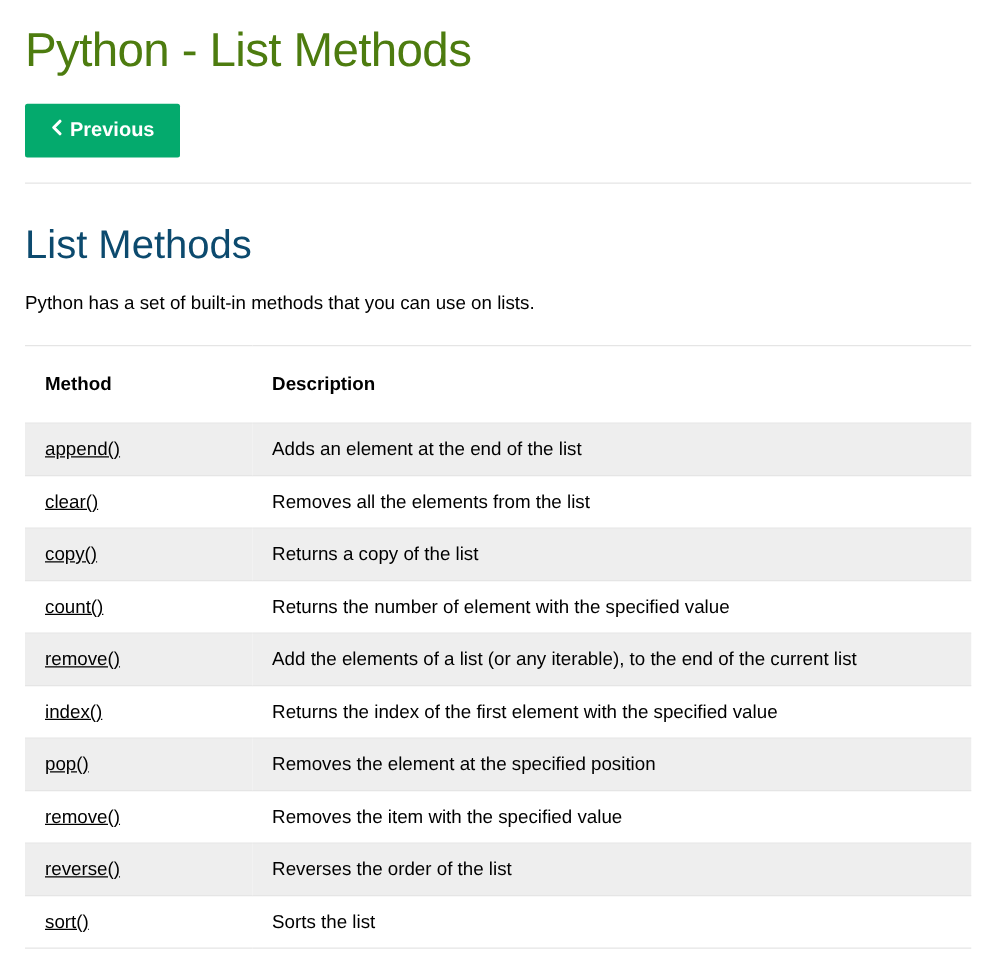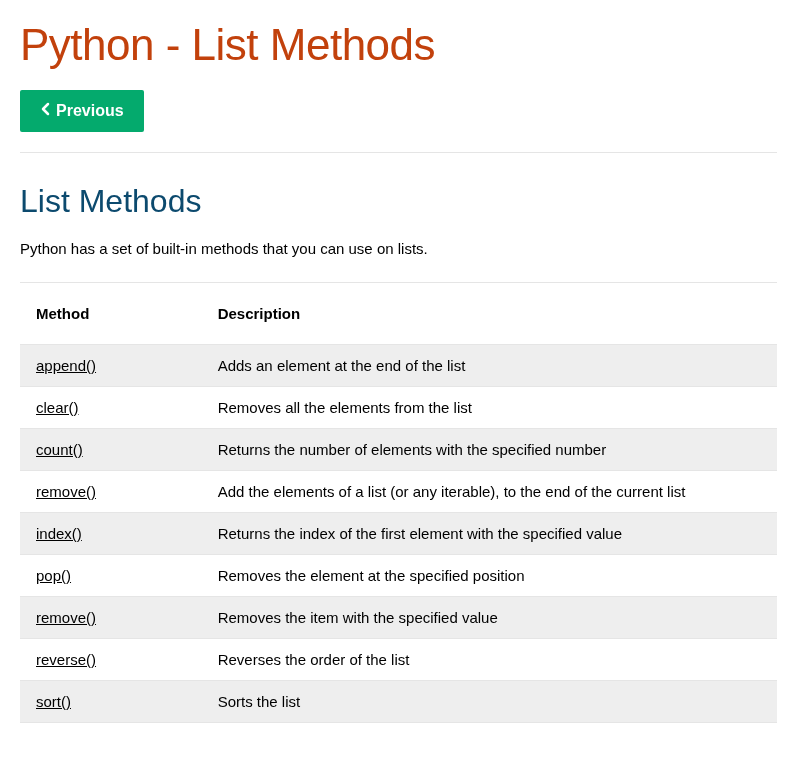--- a/index.html
+++ b/index.html
@@ -8,23 +8,23 @@
       padding: 0;
     }
     body {
       font-family: -apple-system, BlinkMacSystemFont, "Segoe UI", Verdana, sans-serif;
       background: #ffffff;
       color: #000000;
       padding: 20px;
       width: 797px;
     }
     h1 {
-      font-size: 44px;
+      font-size: 38px;
       font-weight: 400;
-      color: #c2410c;
+      color: #4d7c0f;
       margin-bottom: 20px;
       letter-spacing: -0.5px;
     }
     .prev-btn {
       display: inline-flex;
       align-items: center;
       background-color: #04AA6D;
       color: #ffffff;
       border: none;
       padding: 12px 20px;
@@ -120,22 +120,26 @@
   <tbody id="methods-tbody">
   <tr>
         <td><a class="method-link">append()</a></td>
         <td>Adds an element at the end of the list</td>
       </tr>
       <tr>
         <td><a class="method-link">clear()</a></td>
         <td>Removes all the elements from the list</td>
       </tr>
       <tr>
+        <td><a class="method-link">copy()</a></td>
+        <td>Returns a copy of the list</td>
+      </tr>
+      <tr>
         <td><a class="method-link">count()</a></td>
-        <td>Returns the number of elements with the specified number</td>
+        <td>Returns the number of element with the specified value</td>
       </tr>
       <tr>
         <td><a class="method-link">remove()</a></td>
         <td>Add the elements of a list (or any iterable), to the end of the current list</td>
       </tr>
       <tr>
         <td><a class="method-link">index()</a></td>
         <td>Returns the index of the first element with the specified value</td>
       </tr>
       <tr>

